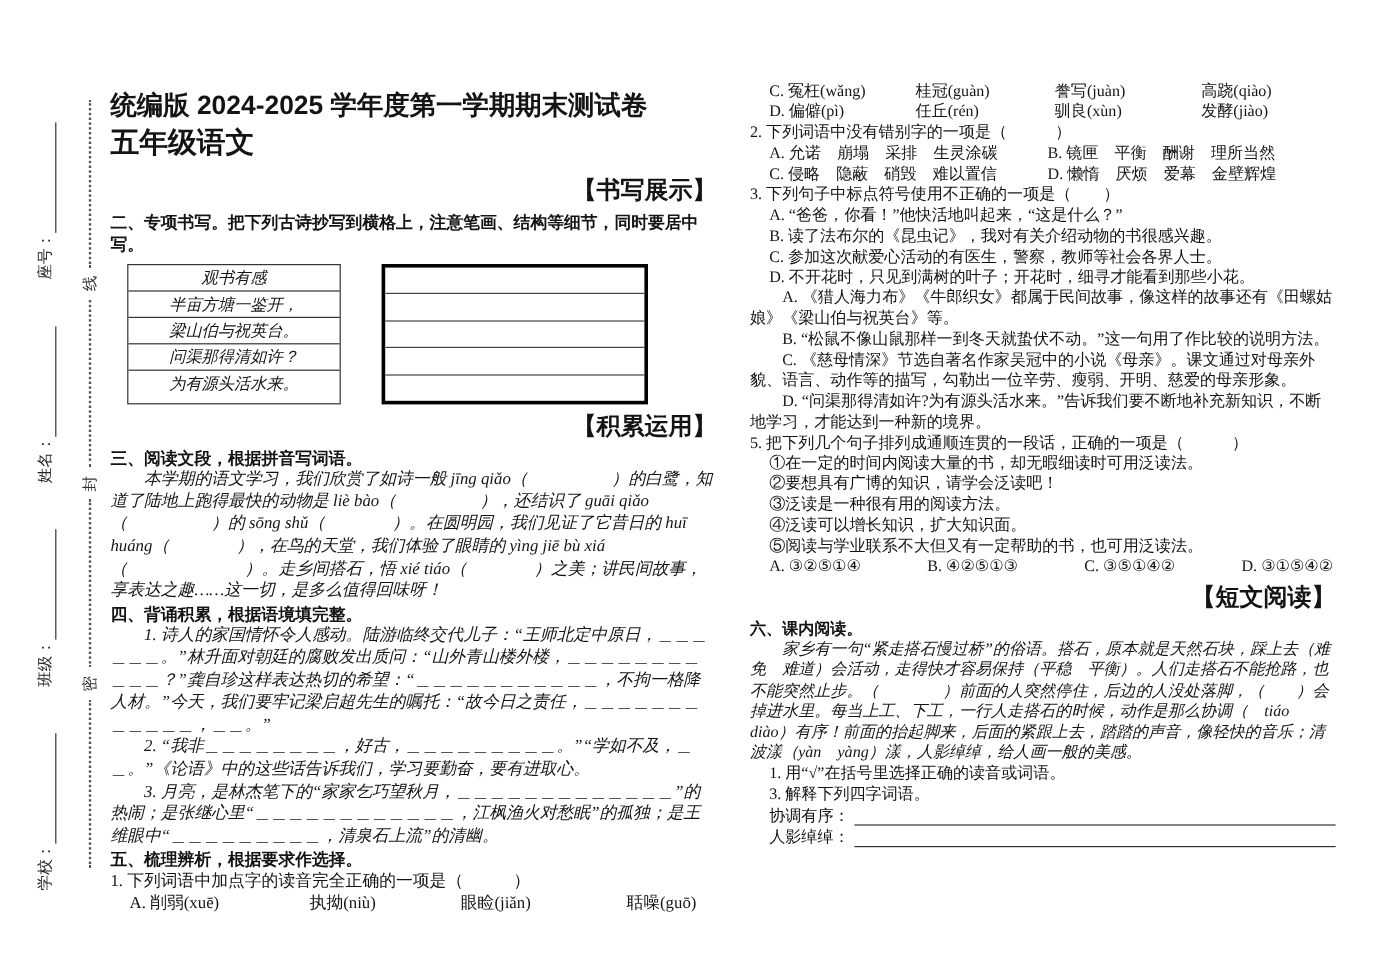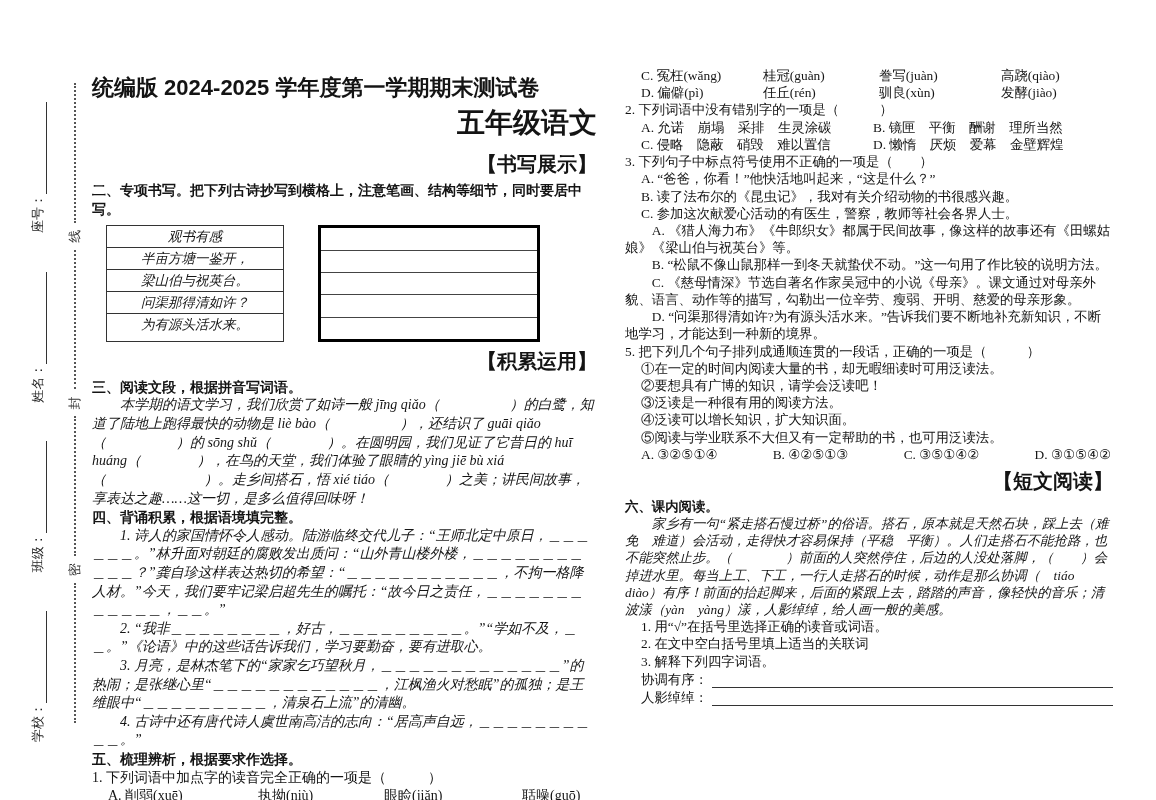--- a/index.html
+++ b/index.html
@@ -25,21 +25,21 @@
   }
   .seal-dots{ flex:1; border-top:2px dotted #555; height:0; }
 
   
   .content{ position:absolute; left:92px; top:58px; display:flex; gap:28px; }
   .col-left{ width:505px; font-size:14px; line-height:1.33; }
   .col-right{ width:488px; font-size:13.4px; line-height:1.285; padding-top:9px; }
 
   .title{ font-weight:bold; font-size:22px;
           font-family:"Liberation Sans","DejaVu Sans",sans-serif; margin:15px 0 2px; }
-  .subtitle{ text-align:right; font-weight:bold; font-size:28px;
+  .subtitle{ text-align:left; font-weight:bold; font-size:24px;
           font-family:"Liberation Sans","DejaVu Sans",sans-serif; margin:0 0 10px; }
   .sec-header{ text-align:right; font-weight:bold; font-size:20px;
           font-family:"Liberation Sans","DejaVu Sans",sans-serif; margin:6px 0 3px; }
   .h-bold{ font-weight:bold; font-family:"Liberation Sans","DejaVu Sans",sans-serif; }
 
   
   .boxes{ display:flex; gap:34px; margin:7px 0 4px 14px; }
   .poem-table{ width:176px; border:1px solid #333; }
   .poem-row{ height:21px; line-height:21px; text-align:center; font-size:13.5px;
              font-style:italic; border-bottom:1px solid #333; }
@@ -123,21 +123,20 @@
       </div>
 
       <div class="sec-header">【积累运用】</div>
       <p class="h-bold">三、阅读文段，根据拼音写词语。</p>
       <p class="indent">本学期的语文学习，我们欣赏了如诗一般 jīng qiǎo（　　　　　）的白鹭，知道了陆地上跑得最快的动物是 liè bào（　　　　　），还结识了 guāi qiǎo（　　　　　）的 sōng shǔ（　　　　）。在圆明园，我们见证了它昔日的 huī huáng（　　　　），在鸟的天堂，我们体验了眼睛的 yìng jiē bù xiá（　　　　　　　）。走乡间搭石，悟 xié tiáo（　　　　）之美；讲民间故事，享表达之趣……这一切，是多么值得回味呀！</p>
 
       <p class="h-bold">四、背诵积累，根据语境填完整。</p>
       <p class="indent">1. 诗人的家国情怀令人感动。陆游临终交代儿子：“王师北定中原日，＿＿＿＿＿＿。”林升面对朝廷的腐败发出质问：“山外青山楼外楼，＿＿＿＿＿＿＿＿＿＿＿？”龚自珍这样表达热切的希望：“＿＿＿＿＿＿＿＿＿＿＿，不拘一格降人材。”今天，我们要牢记梁启超先生的嘱托：“故今日之责任，＿＿＿＿＿＿＿＿＿＿＿＿，＿＿。”</p>
       <p class="indent">2. “我非＿＿＿＿＿＿＿＿，好古，＿＿＿＿＿＿＿＿＿。”“学如不及，＿＿。”《论语》中的这些话告诉我们，学习要勤奋，要有进取心。</p>
       <p class="indent">3. 月亮，是林杰笔下的“家家乞巧望秋月，＿＿＿＿＿＿＿＿＿＿＿＿＿”的热闹；是张继心里“＿＿＿＿＿＿＿＿＿＿＿＿，江枫渔火对愁眠”的孤独；是王维眼中“＿＿＿＿＿＿＿＿＿，清泉石上流”的清幽。</p>
-      <p class="indent">4. 古诗中还有唐代诗人虞世南高洁的志向：“居高声自远，＿＿＿＿＿＿＿＿＿＿。”</p>
 
       <p class="h-bold">五、梳理辨析，根据要求作选择。</p>
       <p>1. 下列词语中加点字的读音完全正确的一项是（　　　）</p>
       <div class="pron-row">
         <span>A. 削弱(xuē)</span>
         <span>执拗(niù)</span>
         <span>眼睑(jiǎn)</span>
         <span>聒噪(guō)</span>
       </div>
 
@@ -164,20 +163,21 @@
       </div>
       <div class="two-col-opts">
         <span>C. 侵略　隐蔽　硝毁　难以置信</span>
         <span>D. 懒惰　厌烦　爱幕　金壁辉煌</span>
       </div>
 
       <p>3. 下列句子中标点符号使用不正确的一项是（　　）</p>
       <p class="opt-line">A. “爸爸，你看！”他快活地叫起来，“这是什么？”</p>
       <p class="opt-line">B. 读了法布尔的《昆虫记》，我对有关介绍动物的书很感兴趣。</p>
       <p class="opt-line">C. 参加这次献爱心活动的有医生，警察，教师等社会各界人士。</p>
+      <p class="opt-line">D. 不开花时，只见到满树的叶子；开花时，细寻才能看到那些小花。</p>
 
       <p class="opt-wrap">A. 《猎人海力布》《牛郎织女》都属于民间故事，像这样的故事还有《田螺姑娘》《梁山伯与祝英台》等。</p>
       <p class="opt-wrap">B. “松鼠不像山鼠那样一到冬天就蛰伏不动。”这一句用了作比较的说明方法。</p>
       <p class="opt-wrap">C. 《慈母情深》节选自著名作家吴冠中的小说《母亲》。课文通过对母亲外貌、语言、动作等的描写，勾勒出一位辛劳、瘦弱、开明、慈爱的母亲形象。</p>
       <p class="opt-wrap">D. “问渠那得清如许?为有源头活水来。”告诉我们要不断地补充新知识，不断地学习，才能达到一种新的境界。</p>
 
       <p>5. 把下列几个句子排列成通顺连贯的一段话，正确的一项是（　　　）</p>
       <p class="opt-line">①在一定的时间内阅读大量的书，却无暇细读时可用泛读法。</p>
       <p class="opt-line">②要想具有广博的知识，请学会泛读吧！</p>
       <p class="opt-line">③泛读是一种很有用的阅读方法。</p>
@@ -188,21 +188,20 @@
         <span>B. ④②⑤①③</span>
         <span>C. ③⑤①④②</span>
         <span>D. ③①⑤④②</span>
       </div>
 
       <div class="sec-header">【短文阅读】</div>
       <p class="h-bold">六、课内阅读。</p>
       <p class="indent kai">家乡有一句“紧走搭石慢过桥”的俗语。搭石，原本就是天然石块，踩上去（难免　难道）会活动，走得快才容易保持（平稳　平衡）。人们走搭石不能抢路，也不能突然止步。（　　　　）前面的人突然停住，后边的人没处落脚，（　　）会掉进水里。每当上工、下工，一行人走搭石的时候，动作是那么协调（　tiáo　diào）有序！前面的抬起脚来，后面的紧跟上去，踏踏的声音，像轻快的音乐；清波漾（yàn　yàng）漾，人影绰绰，给人画一般的美感。</p>
 
       <p class="opt-line">1. 用“√”在括号里选择正确的读音或词语。</p>
-      <p class="opt-line">2. 在文中空白括号里填上适当的关联词</p>
       <p class="opt-line">3. 解释下列四字词语。</p>
 
       <div class="term-row">
         <span>协调有序：</span>
         <span class="term-line"></span>
       </div>
       <div class="term-row">
         <span>人影绰绰：</span>
         <span class="term-line"></span>
       </div>

